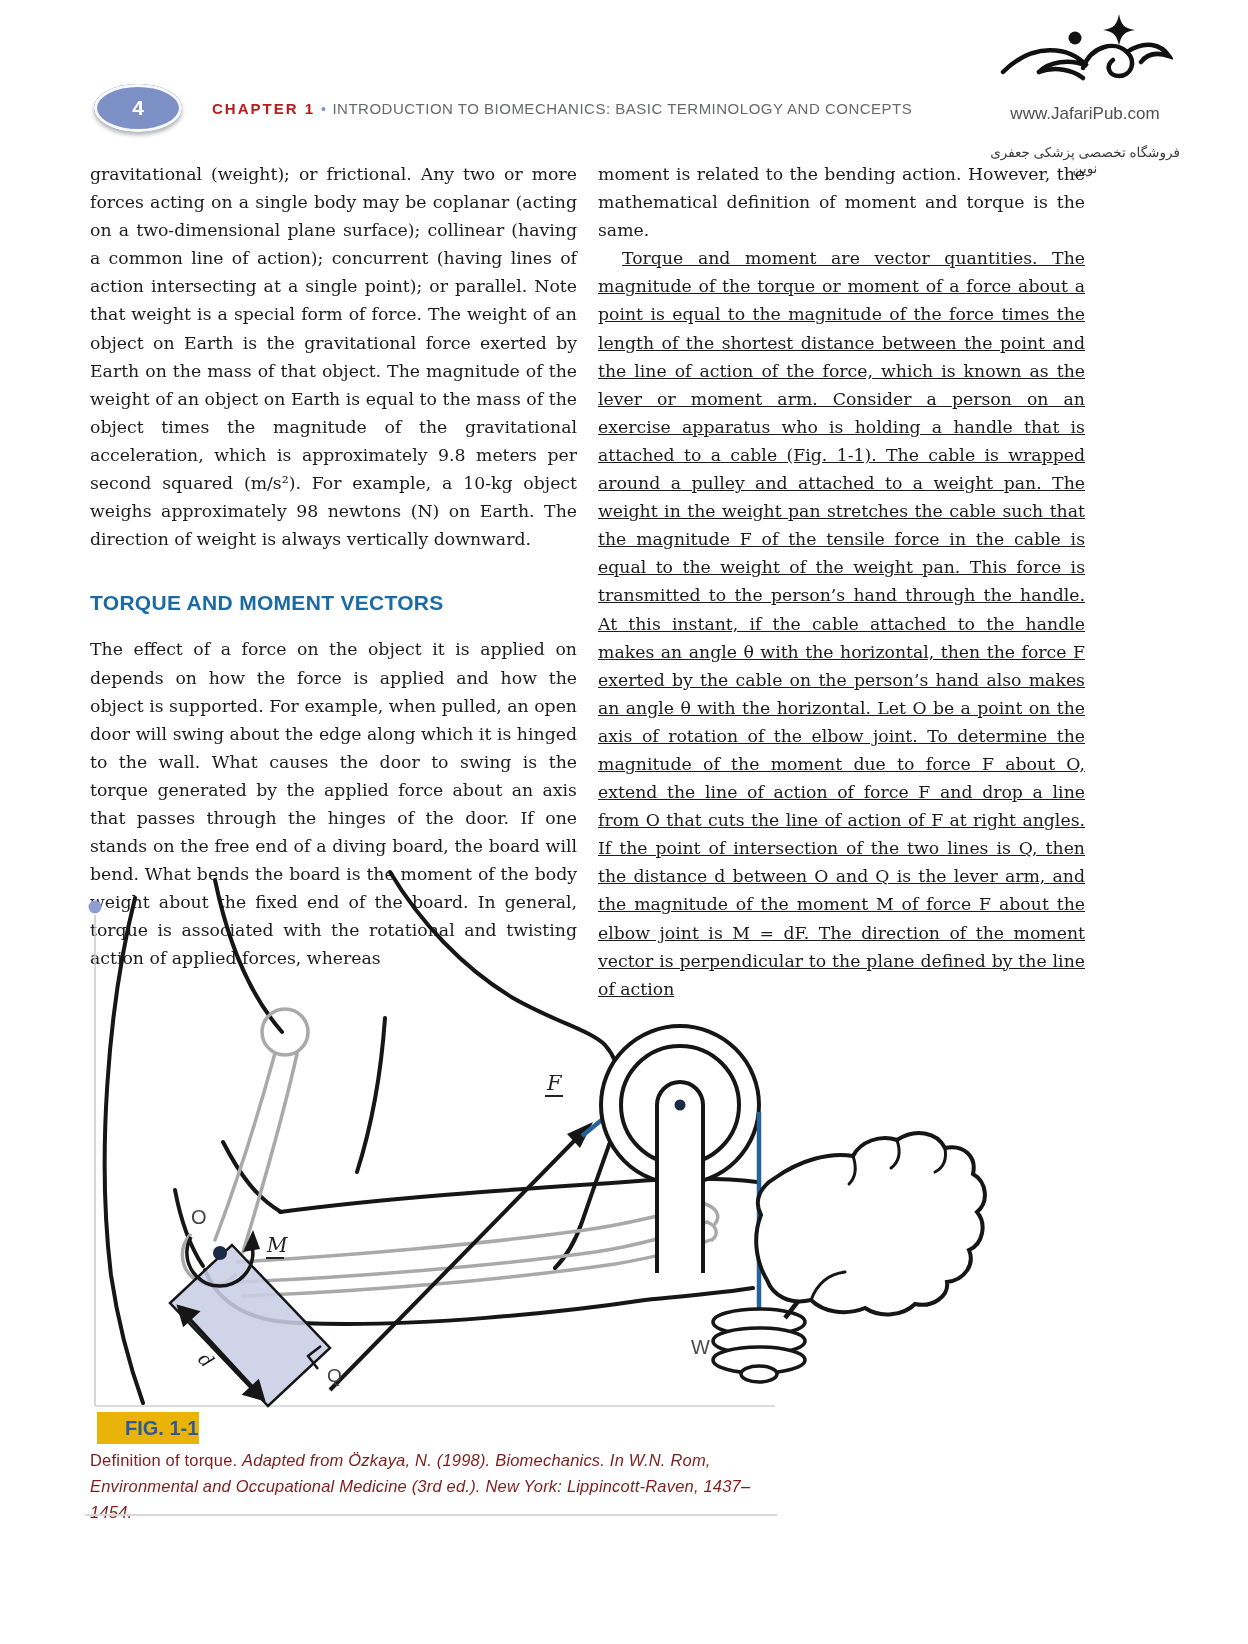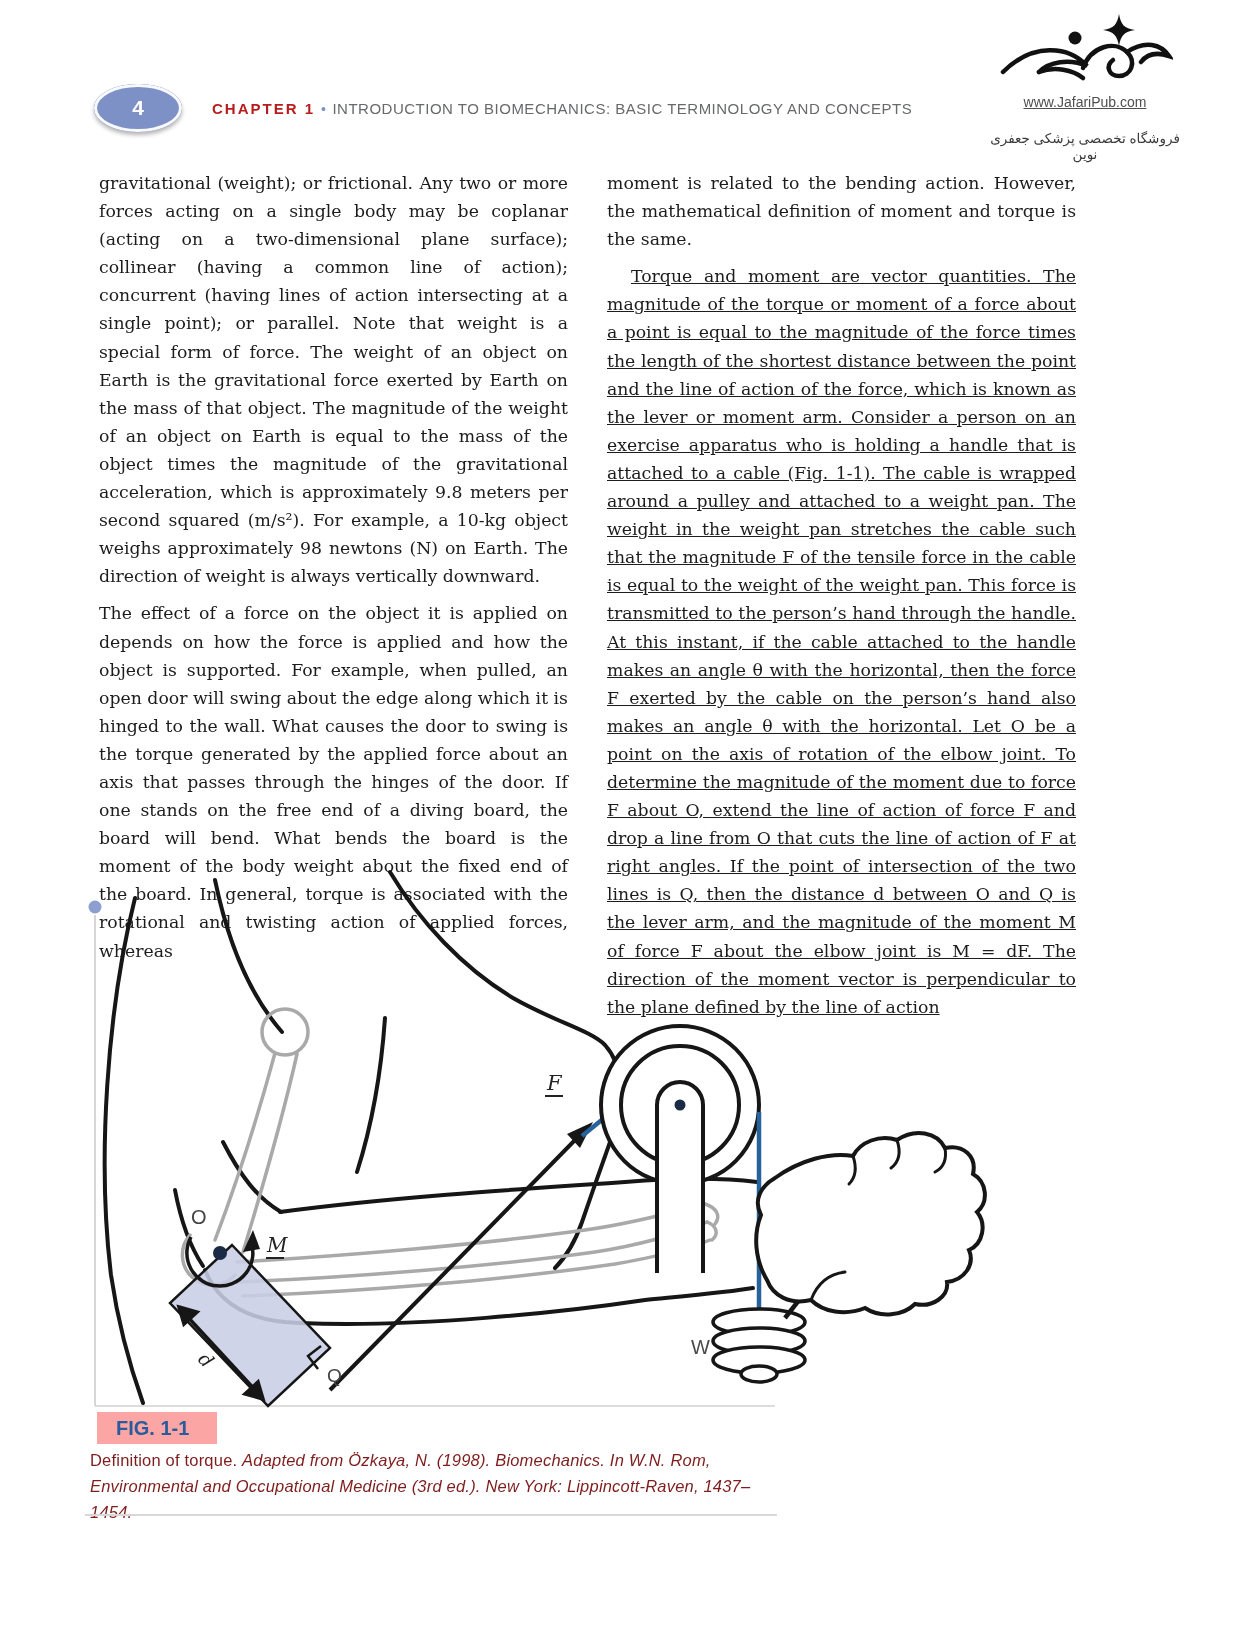--- a/index.html
+++ b/index.html
@@ -9,35 +9,35 @@
   .page-badge{position:absolute;left:94px;top:84px;width:88px;height:48px;border-radius:50%;
       background:#7E91C7;display:flex;align-items:center;justify-content:center;
       box-shadow:0 3px 4px rgba(0,0,0,.30), inset 0 0 0 3px rgba(255,255,255,.95), inset 0 0 0 7px #7E91C7;}
   .page-badge span{color:#fff;font-weight:bold;font-size:21px;}
   .chapter-line{position:absolute;left:212px;top:100px;font-size:15px;letter-spacing:.5px;white-space:nowrap;}
   .chapter-label{font-weight:bold;color:#b91c1c;letter-spacing:2px;}
   .chapter-sep{color:#7E91C7;font-size:14px;padding:0 6px;}
   .chapter-title{color:#67696B;}
   .brand{position:absolute;left:985px;top:14px;width:200px;text-align:center;}
   .brand-mark{display:block;margin:0 auto;}
-  .brand-site{font-size:14px;color:#4F4F4F;margin-top:4px;text-decoration:underline;}
+  .brand-site{font-size:17px;color:#4F4F4F;margin-top:14px;}
   .brand-fa{font-size:13.5px;color:#3a3a3a;margin-top:20px;}
   
   .col{position:absolute;top:160px;width:487px;font-family:"DejaVu Serif","Liberation Serif",serif;
        font-size:17.3px;line-height:28.1px;text-align:justify;color:#1c1c1c;}
   .col-left{left:90px;}
   .col-right{left:598px;}
-  .col p{margin:9px;}
+  .col p{margin:0;}
   .section-heading{font-family:"Liberation Sans",sans-serif;font-weight:bold;font-size:21px;
        color:#1A6AA5;letter-spacing:.3px;margin:36px 0 18px 0;text-align:left;}
   .indent{text-indent:24px;text-decoration:underline;}
   
   .figure-wrap{position:absolute;left:85px;top:860px;width:1000px;height:548px;}
-  .fig-label{position:absolute;left:97px;top:1412px;width:120px;height:32px;background:#fca5a5;
-       color:#2A5C9C;font-weight:bold;font-size:20px;display:flex;align-items:center;padding-left:19px;box-sizing:border-box;}
+  .fig-label{position:absolute;left:97px;top:1412px;width:102px;height:32px;background:#eab308;
+       color:#2A5C9C;font-weight:bold;font-size:20px;display:flex;align-items:center;padding-left:28px;box-sizing:border-box;}
   .fig-caption{position:absolute;left:90px;top:1447px;width:700px;font-size:16.5px;line-height:26px;
        color:#7f1d1d;letter-spacing:.2px;}
   .fig-caption i{font-style:italic;}
   .bottom-rule{position:absolute;left:85px;top:1514px;width:692px;height:2px;background:#D8D8D8;}
 </style>
 </head>
 <body>
 
 <div id="page">
 
@@ -58,20 +58,21 @@
       </g>
       <circle cx="78" cy="24" r="6.5" fill="#111"></circle>
       <path d="M122,0 C124,11 127,14 138,16 C127,18 124,21 122,32 C120,21 117,18 106,16 C117,14 120,11 122,0" fill="#111"></path>
     </svg>
     <div class="brand-site">www.JafariPub.com</div>
     <div class="brand-fa" dir="rtl">فروشگاه تخصصی پزشکی جعفری نوین</div>
   </div>
 
   <div class="col col-left">
     <p>gravitational (weight); or frictional. Any two or more forces acting on a single body may be coplanar (acting on a two-dimensional plane surface); collinear (having a common line of action); concurrent (having lines of action intersecting at a single point); or parallel. Note that weight is a special form of force. The weight of an object on Earth is the gravitational force exerted by Earth on the mass of that object. The magnitude of the weight of an object on Earth is equal to the mass of the object times the magnitude of the gravitational acceleration, which is approximately 9.8 meters per second squared (m/s²). For example, a 10-kg object weighs approximately 98 newtons (N) on Earth. The direction of weight is always vertically downward.</p>
+    <div class="section-heading">TORQUE AND MOMENT VECTORS</div>
     <p>The effect of a force on the object it is applied on depends on how the force is applied and how the object is supported. For example, when pulled, an open door will swing about the edge along which it is hinged to the wall. What causes the door to swing is the torque generated by the applied force about an axis that passes through the hinges of the door. If one stands on the free end of a diving board, the board will bend. What bends the board is the moment of the body weight about the fixed end of the board. In general, torque is associated with the rotational and twisting action of applied forces, whereas</p>
   </div>
 
   <div class="col col-right">
     <p>moment is related to the bending action. However, the mathematical definition of moment and torque is the same.</p>
     <p class="indent">Torque and moment are vector quantities. The magnitude of the torque or moment of a force about a point is equal to the magnitude of the force times the length of the shortest distance between the point and the line of action of the force, which is known as the lever or moment arm. Consider a person on an exercise apparatus who is holding a handle that is attached to a cable (Fig. 1-1). The cable is wrapped around a pulley and attached to a weight pan. The weight in the weight pan stretches the cable such that the magnitude F of the tensile force in the cable is equal to the weight of the weight pan. This force is transmitted to the person’s hand through the handle. At this instant, if the cable attached to the handle makes an angle θ with the horizontal, then the force F exerted by the cable on the person’s hand also makes an angle θ with the horizontal. Let O be a point on the axis of rotation of the elbow joint. To determine the magnitude of the moment due to force F about O, extend the line of action of force F and drop a line from O that cuts the line of action of F at right angles. If the point of intersection of the two lines is Q, then the distance d between O and Q is the lever arm, and the magnitude of the moment M of force F about the elbow joint is M = dF. The direction of the moment vector is perpendicular to the plane defined by the line of action</p>
   </div>
 
   <div class="figure-wrap">
     <svg width="1000" height="548" viewBox="0 0 1000 548">

